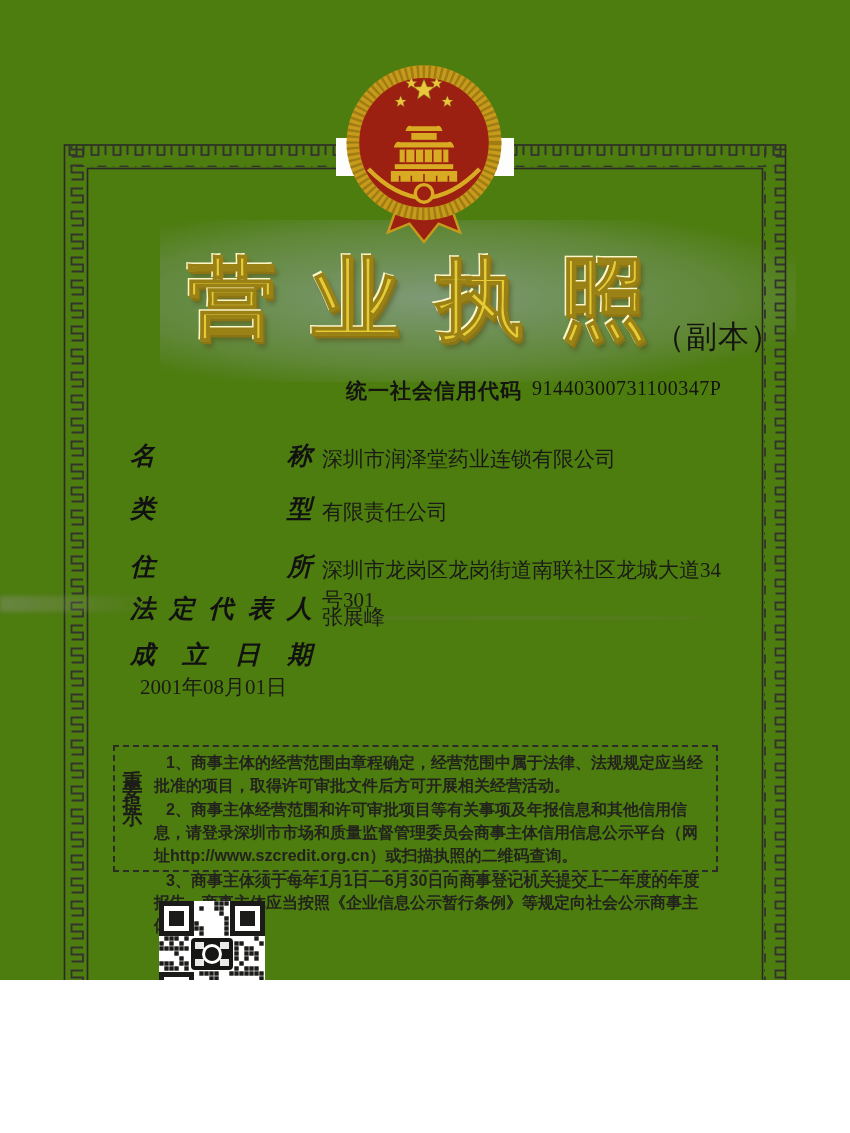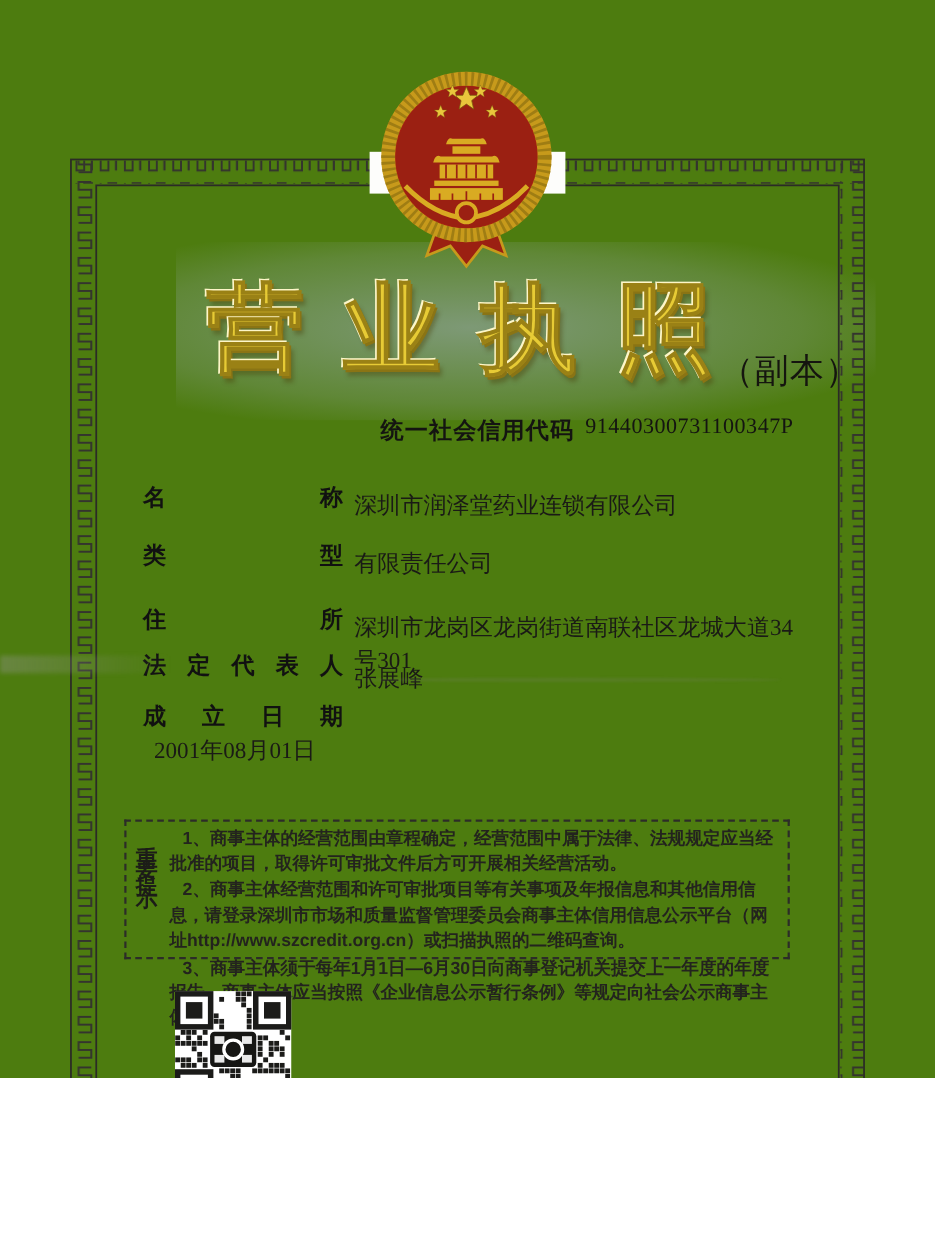--- a/index.html
+++ b/index.html
@@ -28,22 +28,22 @@
     position:absolute;left:654px;top:316px;z-index:4;
     font-size:31px;font-weight:400;color:#15150f;letter-spacing:1px;
   }
   .credit-line{position:absolute;left:346px;top:377px;z-index:4;display:flex;align-items:flex-start;gap:10px;}
   .credit-label{font-size:21px;font-weight:700;color:#141411;letter-spacing:1px;}
   .credit-value{font-size:20px;color:#141411;font-family:"Liberation Serif","DejaVu Serif",serif;letter-spacing:.5px;}
 
   .field-row{position:absolute;left:130px;display:flex;z-index:4;}
   .row-1{top:441px;} .row-2{top:494px;} .row-3{top:552px;} .row-4{top:594px;} .row-5{top:640px;flex-direction:column;}
   .field-label{
-    width:182px;font-size:21px;font-weight:700;color:#111;flex:none;
-    text-align:justify;text-align-last:justify;line-height:1.15;
+    width:182px;font-size:25px;font-weight:700;color:#111;flex:none;
+    text-align:justify;text-align-last:justify;line-height:1.15;font-style:italic;
   }
   .field-value{
     margin-left:10px;width:416px;font-size:21px;line-height:30px;color:#1a1a16;
     font-family:"Liberation Serif","DejaVu Serif",serif;word-break:break-all;padding-top:3px;
   }
   .value-rep{padding-top:8px;}
 
   .notice-box{
     position:absolute;left:113px;top:745px;width:605px;height:127px;z-index:4;
     border:2px dashed #2c2c28;display:flex;box-sizing:border-box;padding:5px 8px 4px 5px;gap:7px;

